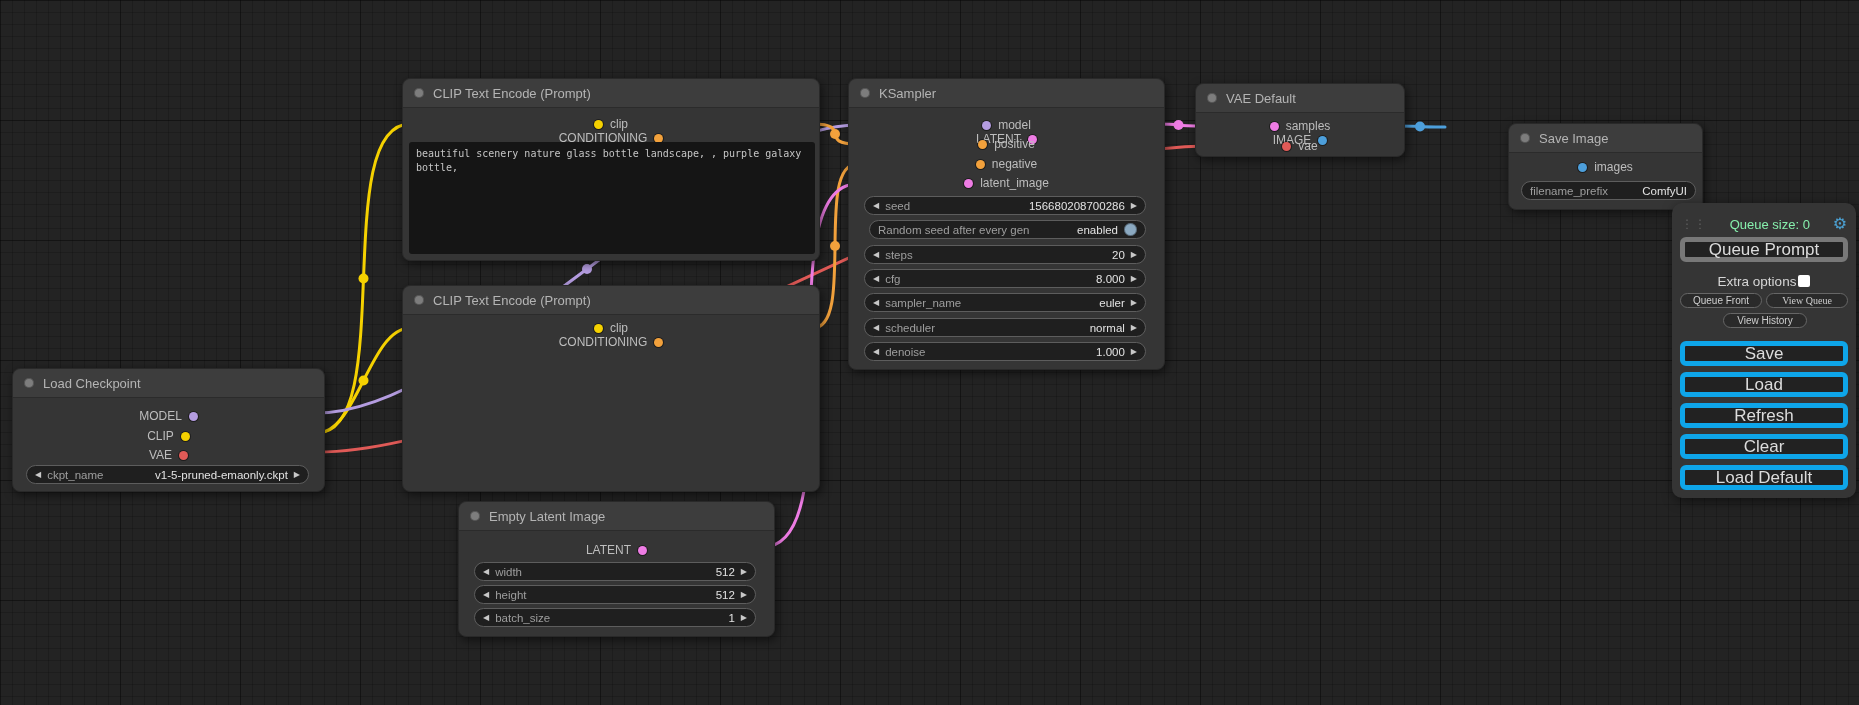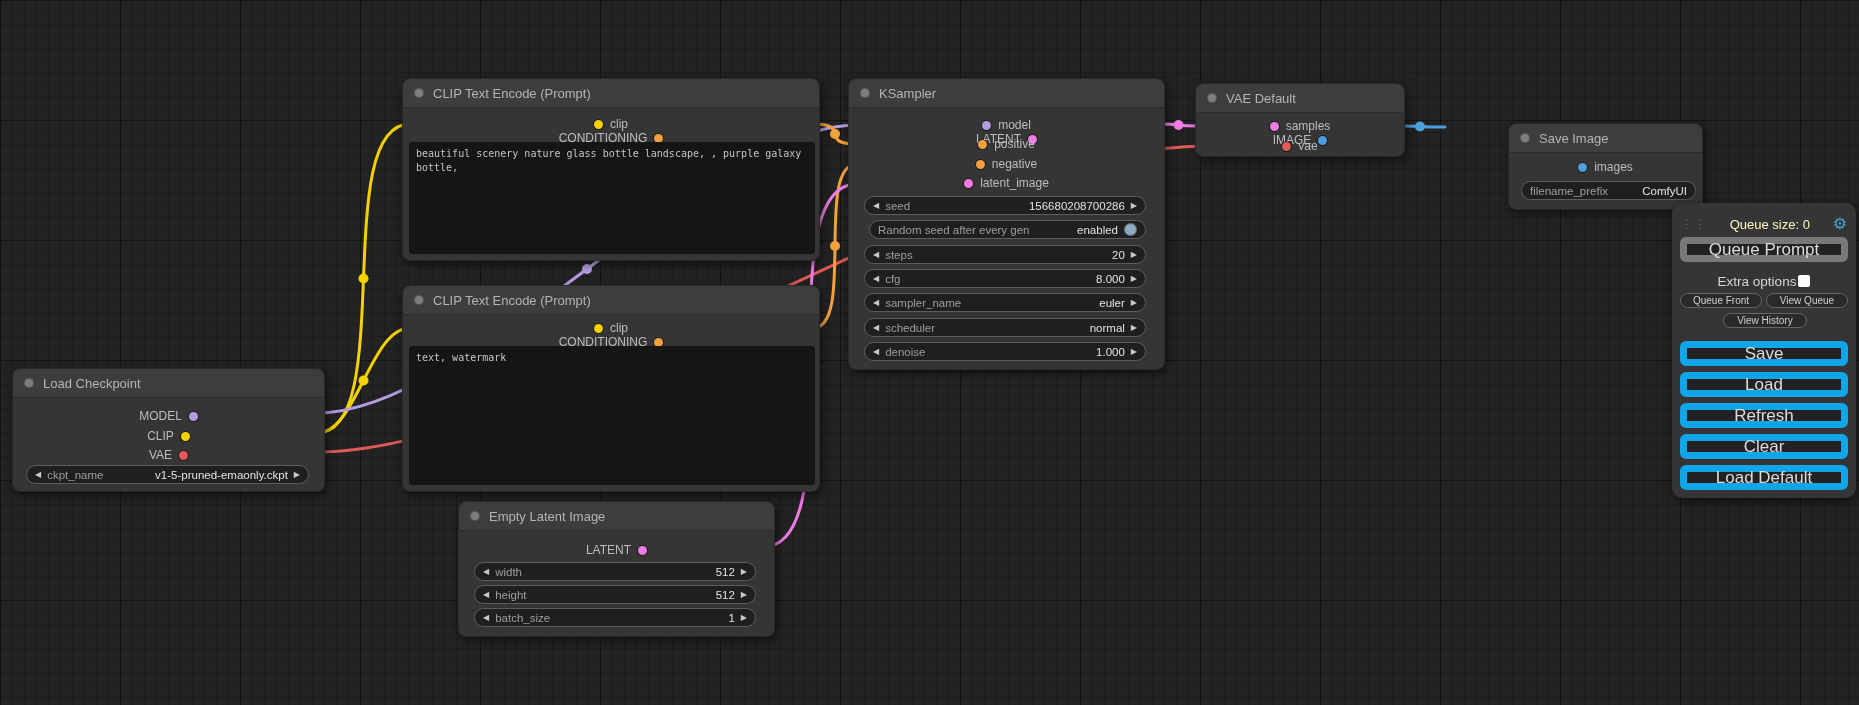--- a/index.html
+++ b/index.html
@@ -62,26 +62,26 @@
     color:#c5c5c5; padding:5px 7px; overflow:hidden; white-space:pre-wrap; word-break:break-word;
   }
 
   
   .menu-panel {
     position:absolute; left:1672px; top:203px; width:184px; height:295px; z-index:3;
     background:#353535; border-radius:10px; box-shadow: 2px 3px 12px rgba(0,0,0,.55);
   }
   .menu-top { position:absolute; left:0; right:0; top:10px; height:22px; display:flex; align-items:center; }
   .drag-handle { color:#5f5f5f; font-size:12px; letter-spacing:1px; margin-left:9px; line-height:10px; }
-  .queue-size { flex:1; text-align:center; color:#fef9c3; font-size:13px; }
+  .queue-size { flex:1; text-align:center; color:#86efac; font-size:13px; }
   .gear { color:#4ba0d2; font-size:16px; margin-right:9px; line-height:16px; }
 
   .btn-big {
     position:absolute; left:8px; width:168px; height:25px;
-    background:#222222; border:7px solid #0ea5e9; border-radius:6px;
+    background:#222222; border:5px solid #0ea5e9; border-radius:6px;
     color:#dcdcdc; font-size:17px; display:flex; align-items:center; justify-content:center;
     cursor:pointer;
   }
   .btn-queue-prompt { top:34px; height:25px; border-color:#787878; }
   .extra-row { position:absolute; left:0; right:0; top:70px; height:16px; display:flex; align-items:center; justify-content:center; gap:2px; }
   .extra-label { color:#d6d6d6; font-size:13.5px; }
   .checkbox { width:12px; height:12px; background:#ffffff; border-radius:2px; }
   .btn-small {
     position:absolute; height:15px; background:#2a2a2a; border:1px solid #666;
     border-radius:9px; color:#cfcfcf; font-size:10px;
@@ -172,21 +172,20 @@
     <div class="prow" style="top:35px">
       <span class="pgroup pin">
         <span class="dot c-clip"></span>
         <span class="plabel">clip</span>
       </span>
       <span class="pgroup pout">
         <span class="plabel">CONDITIONING</span>
         <span class="dot c-cond"></span>
       </span>
     </div>
-    <div class="prompt-text" style="left:6px; top:60px; width:406px; height:139px;">text, watermark</div>
   </div>
 
   <div class="node" style="left:848px; top:78px; width:317px; height:292px;">
     <div class="node-titlebar">
       <span class="tdot"></span>
       <span class="ttext">KSampler</span>
     </div>
     <div class="prow" style="top:39px">
       <span class="pgroup pin">
         <span class="dot c-model"></span>
@@ -346,21 +345,21 @@
       <span class="drag-handle">⋮⋮</span>
       <span class="queue-size">Queue size: 0</span>
       <span class="gear">⚙</span>
     </div>
     <div class="btn-big btn-queue-prompt">Queue Prompt</div>
     <div class="extra-row">
       <span class="extra-label">Extra options</span>
       <span class="checkbox"></span>
     </div>
     <div class="btn-small" style="left:8px; top:90px; width:82px;">Queue Front</div>
-    <div class="btn-small" style="left:94px; top:90px; width:82px;">View Queue</div>
+    <div class="btn-small" style="left:94px; top:90px; width:82px;font-family:Liberation Serif, serif;">View Queue</div>
     <div class="btn-small" style="left:51px; top:110px; width:84px;">View History</div>
     <div class="btn-big" style="top:138px;">Save</div>
     <div class="btn-big" style="top:169px;">Load</div>
     <div class="btn-big" style="top:200px;">Refresh</div>
     <div class="btn-big" style="top:231px;">Clear</div>
     <div class="btn-big" style="top:262px;">Load Default</div>
   </div>
 
 </div>
 

